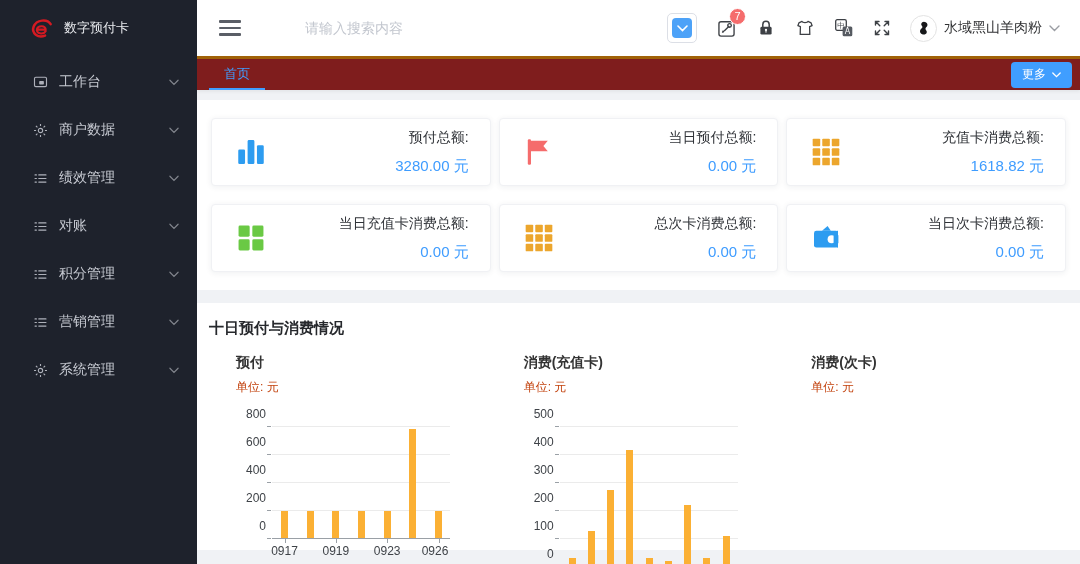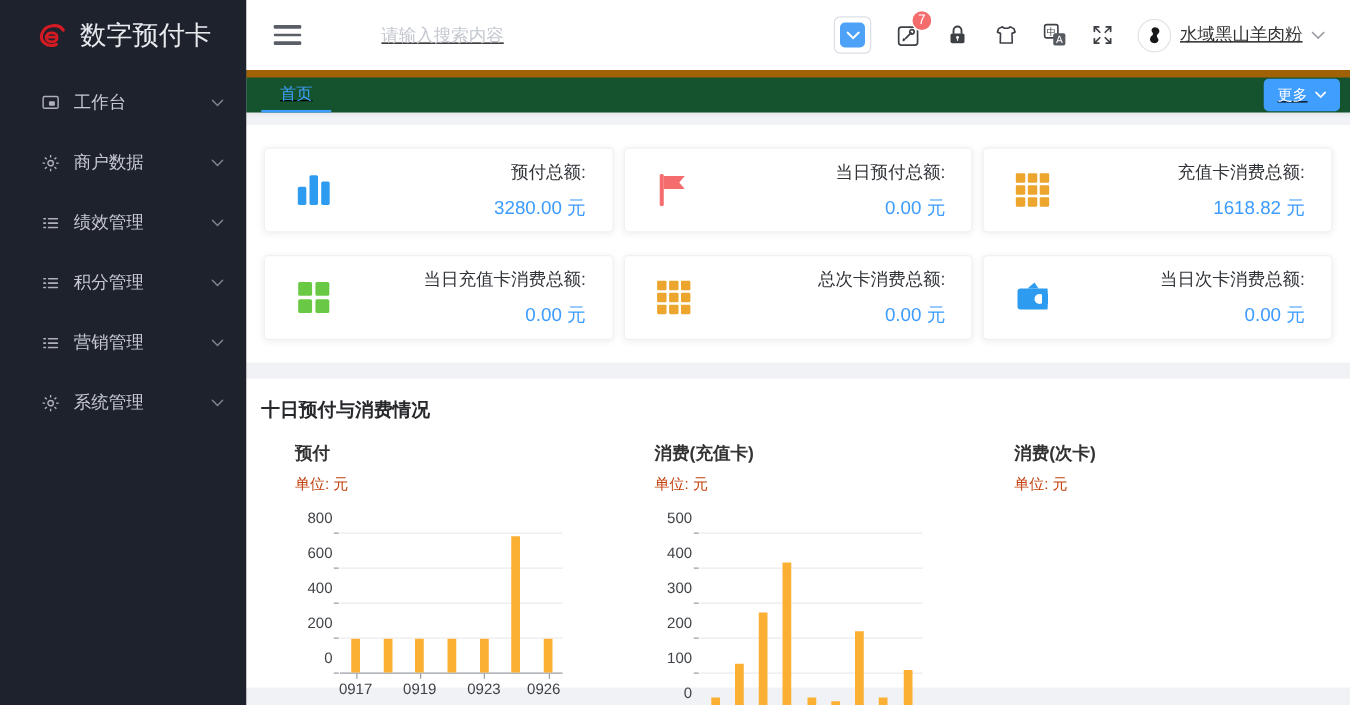--- a/index.html
+++ b/index.html
@@ -1,42 +1,42 @@
 <!DOCTYPE html>
 <html><head>
 <meta charset="utf-8">
 <style>
   html,body{margin:0;padding:0;}
   body{width:1080px;height:564px;position:relative;overflow:hidden;background:#f0f2f5;
        font-family:"Liberation Sans","DejaVu Sans",sans-serif;-webkit-font-smoothing:antialiased;}
   
   .sidebar{position:absolute;left:0;top:0;width:197px;height:564px;background:#1e222c;z-index:5;}
-  .logo-row{height:56px;display:flex;align-items:center;padding-left:28px;gap:9px;color:#e8eaee;font-size:21px;}
+  .logo-row{height:56px;display:flex;align-items:center;padding-left:28px;gap:9px;color:#e8eaee;font-size:13px;}
   .nav{padding-top:2px;}
   .nav-item{height:48px;display:flex;align-items:center;padding:0 18px 0 33px;color:#c6c9d1;font-size:14px;cursor:pointer;}
   .nav-item .nicon{width:16px;height:16px;margin-right:10px;color:#aeb1ba;display:flex;align-items:center;}
   .nav-item .chev{margin-left:auto;color:#82858d;display:flex;}
   
-  .main{position:absolute;left:197px;top:0;width:883px;height:419px;text-decoration:underline;}
+  .main{position:absolute;left:197px;top:0;width:883px;height:419px;}
   .topbar{height:56px;background:#fff;display:flex;align-items:center;padding:0 20px;box-sizing:border-box;}
   .hamburger{width:22px;cursor:pointer;margin-left:2px;}
   .hamburger span{display:block;height:2.5px;background:#5a5e66;margin:4px 0;border-radius:1px;}
   .search-input{border:none;outline:none;font-size:14px;color:#606266;width:260px;margin-left:62px;background:transparent;}
   .search-input::placeholder{color:#c3c7cf;}
   .topbar-right{margin-left:auto;display:flex;align-items:center;gap:19px;}
   .tb-icon{display:flex;align-items:center;color:#3d4045;cursor:pointer;position:relative;}
   .sel-box{width:28px;height:28px;border:1px solid #dcdfe6;border-radius:5px;display:flex;align-items:center;justify-content:center;background:#fff;}
   .sel-inner{width:20px;height:20px;background:#4da2f8;border-radius:4px;display:flex;align-items:center;justify-content:center;}
   .badge{position:absolute;top:-10px;right:-9px;min-width:17px;height:17px;border-radius:9px;background:#f56c6c;border:1px solid #fff;
          color:#fff;font-size:11px;display:flex;align-items:center;justify-content:center;padding:0 2px;box-sizing:border-box;}
   .avatar{width:25px;height:25px;border-radius:50%;border:1px solid #e3e3e3;background:#fff;display:flex;align-items:center;justify-content:center;cursor:pointer;}
   .user-wrap{display:flex;align-items:center;gap:7px;cursor:pointer;}
   .username{font-size:14px;color:#303133;}
   
-  .tabbar{height:34px;background:#14532d;border-top:6px solid #a16207;box-shadow:0 2px 3px rgba(0,0,0,.05);
+  .tabbar{height:34px;background:#7f1d1d;border-top:3px solid #a16207;box-shadow:0 2px 3px rgba(0,0,0,.05);
           display:flex;align-items:center;padding:0 8px 0 12px;position:relative;z-index:2;box-sizing:border-box;}
   .tab{height:100%;display:flex;align-items:center;padding:0 15px;font-size:13px;color:#409eff;
        border-bottom:2px solid #409eff;box-sizing:border-box;cursor:pointer;}
   .more-btn{margin-left:auto;background:#409eff;color:#fff;font-size:12px;height:26px;border:none;border-radius:4px;
             padding:0 11px;display:flex;align-items:center;gap:6px;cursor:pointer;font-family:inherit;}
   
   .content{position:absolute;top:91px;left:0;width:883px;bottom:0;}
   .panel-cards{margin-top:9px;background:#fff;padding:18px 14px;}
   .cards-grid{display:grid;grid-template-columns:repeat(3,1fr);gap:18px 8px;}
   .card{background:#fff;border:1px solid #f0f1f4;border-radius:4px;box-shadow:0 1px 6px rgba(31,45,61,.07);
@@ -103,20 +103,33 @@
           </svg>
         </span>
       </div>
       <div class="nav-item">
         <span class="nicon">
           <svg width="15" height="15" viewBox="0 0 16 16" fill="none" stroke="currentColor" stroke-width="1.3" stroke-linecap="round">
             <path d="M2.2 4.2h1.4M6.2 4.2h7.6M2.2 8h1.4M6.2 8h7.6M2.2 11.8h1.4M6.2 11.8h7.6"></path>
           </svg>
         </span>
         <span>绩效管理</span>
+        <span class="chev">
+          <svg width="10" height="7" viewBox="0 0 11 7" fill="none">
+            <path d="M1 1l4.5 4.5L10 1" stroke="currentColor" stroke-width="1.3" stroke-linecap="round"></path>
+          </svg>
+        </span>
+      </div>
+      <div class="nav-item">
+        <span class="nicon">
+          <svg width="15" height="15" viewBox="0 0 16 16" fill="none" stroke="currentColor" stroke-width="1.3" stroke-linecap="round">
+            <path d="M2.2 4.2h1.4M6.2 4.2h7.6M2.2 8h1.4M6.2 8h7.6M2.2 11.8h1.4M6.2 11.8h7.6"></path>
+          </svg>
+        </span>
+        <span>对账</span>
         <span class="chev">
           <svg width="10" height="7" viewBox="0 0 11 7" fill="none">
             <path d="M1 1l4.5 4.5L10 1" stroke="currentColor" stroke-width="1.3" stroke-linecap="round"></path>
           </svg>
         </span>
       </div>
       <div class="nav-item">
         <span class="nicon">
           <svg width="15" height="15" viewBox="0 0 16 16" fill="none" stroke="currentColor" stroke-width="1.3" stroke-linecap="round">
             <path d="M2.2 4.2h1.4M6.2 4.2h7.6M2.2 8h1.4M6.2 8h7.6M2.2 11.8h1.4M6.2 11.8h7.6"></path>

